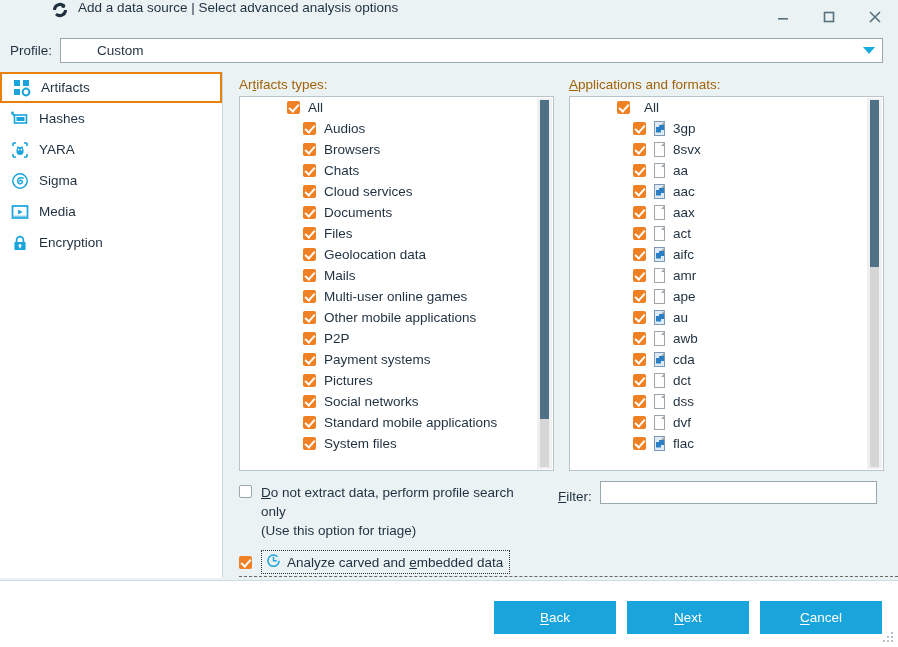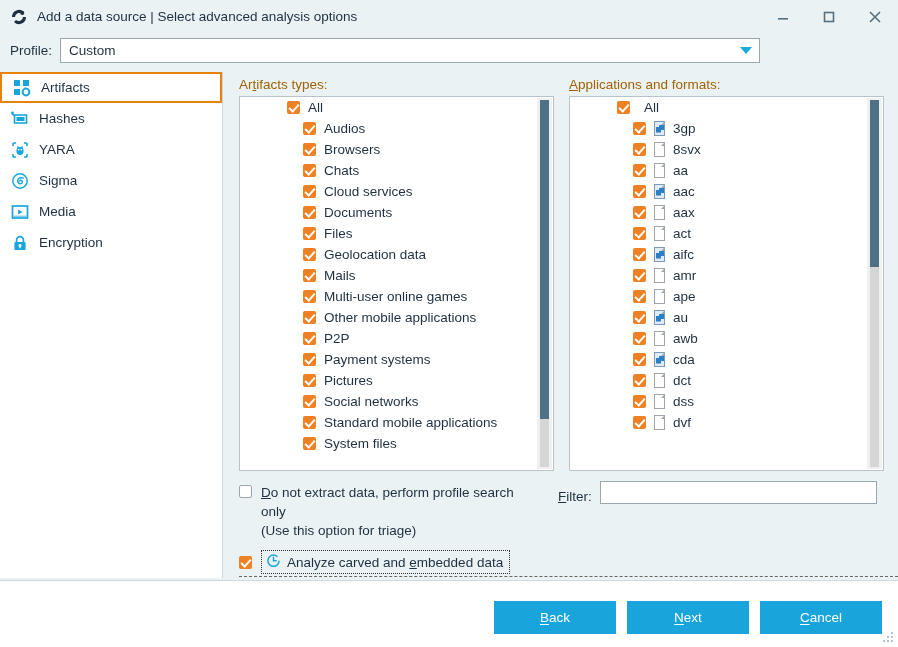--- a/index.html
+++ b/index.html
@@ -13,42 +13,42 @@
     color: #1f3040;
     -webkit-font-smoothing: antialiased;
   }
 
   #app { position: relative; width: 898px; height: 647px; background: #eaf2f4; }
 
   
   .titlebar {
     position: absolute; left: 0; top: 0; width: 898px; height: 33px;
     background: #eaf2f4;
-    display: flex; align-items: center;
+    display: flex;  padding-left: 41px;
   }
   .title-icon { margin-left: 9px; width: 20px; height: 20px; flex: 0 0 auto; }
   .title-text {
     margin-left: 8px; font-size: 13.5px; color: #1f3040; white-space: nowrap;
   }
   .win-btns { position: absolute; right: 0; top: 0; height: 33px; display: flex; }
   .win-btn {
     width: 46px; height: 33px; display: flex; align-items: center; justify-content: center;
     color: #56707e;
   }
 
   
   .profile-row {
-    position: absolute; left: 0; top: 36px; width: 760px; height: 28px;
+    position: absolute; left: 0; top: 36px; width: 898px; height: 28px;
     display: flex; align-items: center;
   }
   .profile-label { margin-left: 10px; font-size: 13.5px; }
   .combo {
     position: relative; margin-left: 8px; width: 823px; height: 25px;
     background: #fff; border: 1px solid #9aa7ad;
-    display: flex; align-items: center;
+    display: flex; align-items: center; padding-left: 28px;
   }
   .combo-value { padding-left: 8px; font-size: 13.5px; color: #1f3040; }
   .combo-arrow {
     position: absolute; right: 0; top: 0; width: 26px; height: 23px;
     display: flex; align-items: center; justify-content: center;
     background: #fff;
   }
   .combo-arrow::after {
     content: ""; width: 0; height: 0;
     border-left: 6px solid transparent; border-right: 6px solid transparent;
@@ -464,20 +464,28 @@
           </span>
           <span class="txt fmt">dss</span>
         </div>
         <div class="row indent">
           <span class="cb on"></span>
           <span class="fi">
             <span class="doc"></span>
           </span>
           <span class="txt fmt">dvf</span>
         </div>
+        <div class="row indent">
+          <span class="cb on"></span>
+          <span class="fi media">
+            <span class="doc"></span>
+            <span class="glyph"></span>
+          </span>
+          <span class="txt fmt">flac</span>
+        </div>
       </div>
     <div class="sb">
       <div class="track"></div>
       <div class="thumb" id="formats-thumb" style="top: 2px; height: 166.95px;"></div>
     </div>
   </div>
 
   <div class="opt-extract">
     <span class="cb off"></span>
     <span class="texts">

